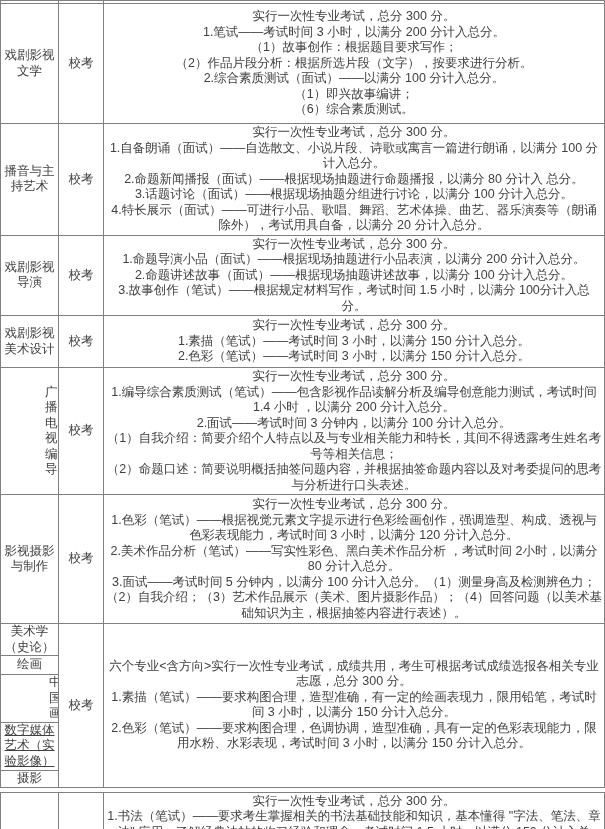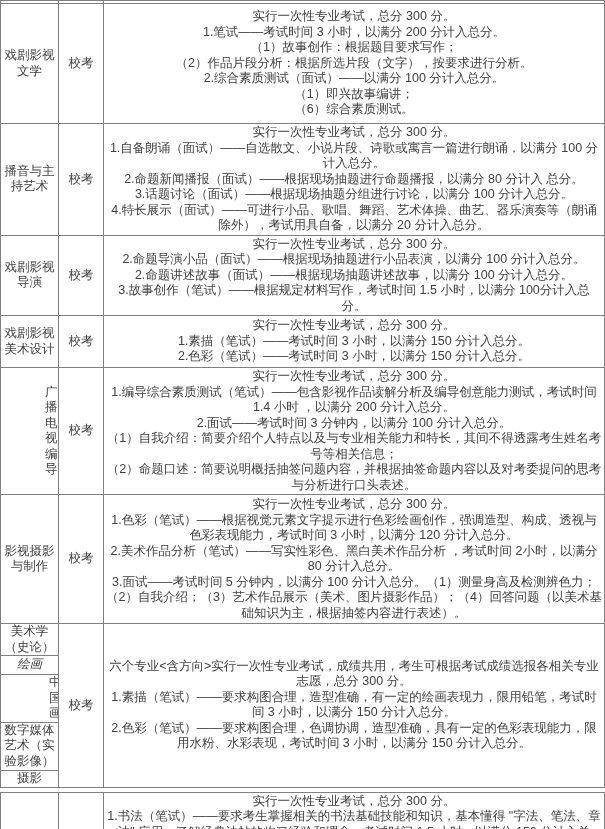--- a/index.html
+++ b/index.html
@@ -94,21 +94,21 @@
             <div class="dline">2.命题新闻播报（面试）——根据现场抽题进行命题播报，以满分 80 分计入 总分。</div>
             <div class="dline">3.话题讨论（面试）——根据现场抽题分组进行讨论，以满分 100 分计入总分。</div>
             <div class="dline">4.特长展示（面试）——可进行小品、歌唱、舞蹈、艺术体操、曲艺、器乐演奏等（朗诵除外），考试用具自备，以满分 20 分计入总分。</div>
           </td>
         </tr>
         <tr>
           <td class="major" style="height: 68px;">戏剧影视导演</td>
           <td class="exam">校考</td>
           <td class="details">
             <div class="dline">实行一次性专业考试，总分 300 分。</div>
-            <div class="dline">2.命题导演小品（面试）——根据现场抽题进行小品表演，以满分 100 分计入总分。</div>
+            <div class="dline">1.命题导演小品（面试）——根据现场抽题进行小品表演，以满分 200 分计入总分。</div>
             <div class="dline">2.命题讲述故事（面试）——根据现场抽题讲述故事，以满分 100 分计入总分。</div>
             <div class="dline">3.故事创作（笔试）——根据规定材料写作，考试时间 1.5 小时，以满分 100分计入总分。</div>
           </td>
         </tr>
         <tr>
           <td class="major" style="height: 51px; font-family: Liberation Serif, serif;">戏剧影视美术设计</td>
           <td class="exam">校考</td>
           <td class="details">
             <div class="dline">实行一次性专业考试，总分 300 分。</div>
             <div class="dline">1.素描（笔试）——考试时间 3 小时，以满分 150 分计入总分。</div>
@@ -139,27 +139,27 @@
         <tr>
           <td class="major" style="height: 30px;">美术学（史论）</td>
           <td class="exam" rowspan="5">校考</td>
           <td class="details" rowspan="5">
             <div class="dline">六个专业&lt;含方向&gt;实行一次性专业考试，成绩共用，考生可根据考试成绩选报各相关专业志愿，总分 300 分。</div>
             <div class="dline">1.素描（笔试）——要求构图合理，造型准确，有一定的绘画表现力，限用铅笔，考试时间 3 小时，以满分 150 分计入总分。</div>
             <div class="dline">2.色彩（笔试）——要求构图合理，色调协调，造型准确，具有一定的色彩表现能力，限用水粉、水彩表现，考试时间 3 小时，以满分 150 分计入总分。</div>
           </td>
         </tr>
         <tr>
-          <td class="major" style="height: 18px; font-style: italic;">绘画</td>
+          <td class="major" style="height: 18px;">绘画</td>
         </tr>
         <tr>
           <td class="major" style="height: 17px; padding-left: 48px;">中国画</td>
         </tr>
         <tr>
-          <td class="major" style="height: 47px;">数字媒体艺术（实验影像）</td>
+          <td class="major" style="height: 47px; text-decoration: underline;">数字媒体艺术（实验影像）</td>
         </tr>
         <tr>
           <td class="major" style="height: 16px;">摄影</td>
         </tr>
       </tbody>
   </table>
   <div class="table-gap"></div>
   <table class="exam-table">
     <colgroup>
       <col style="width:58px">

